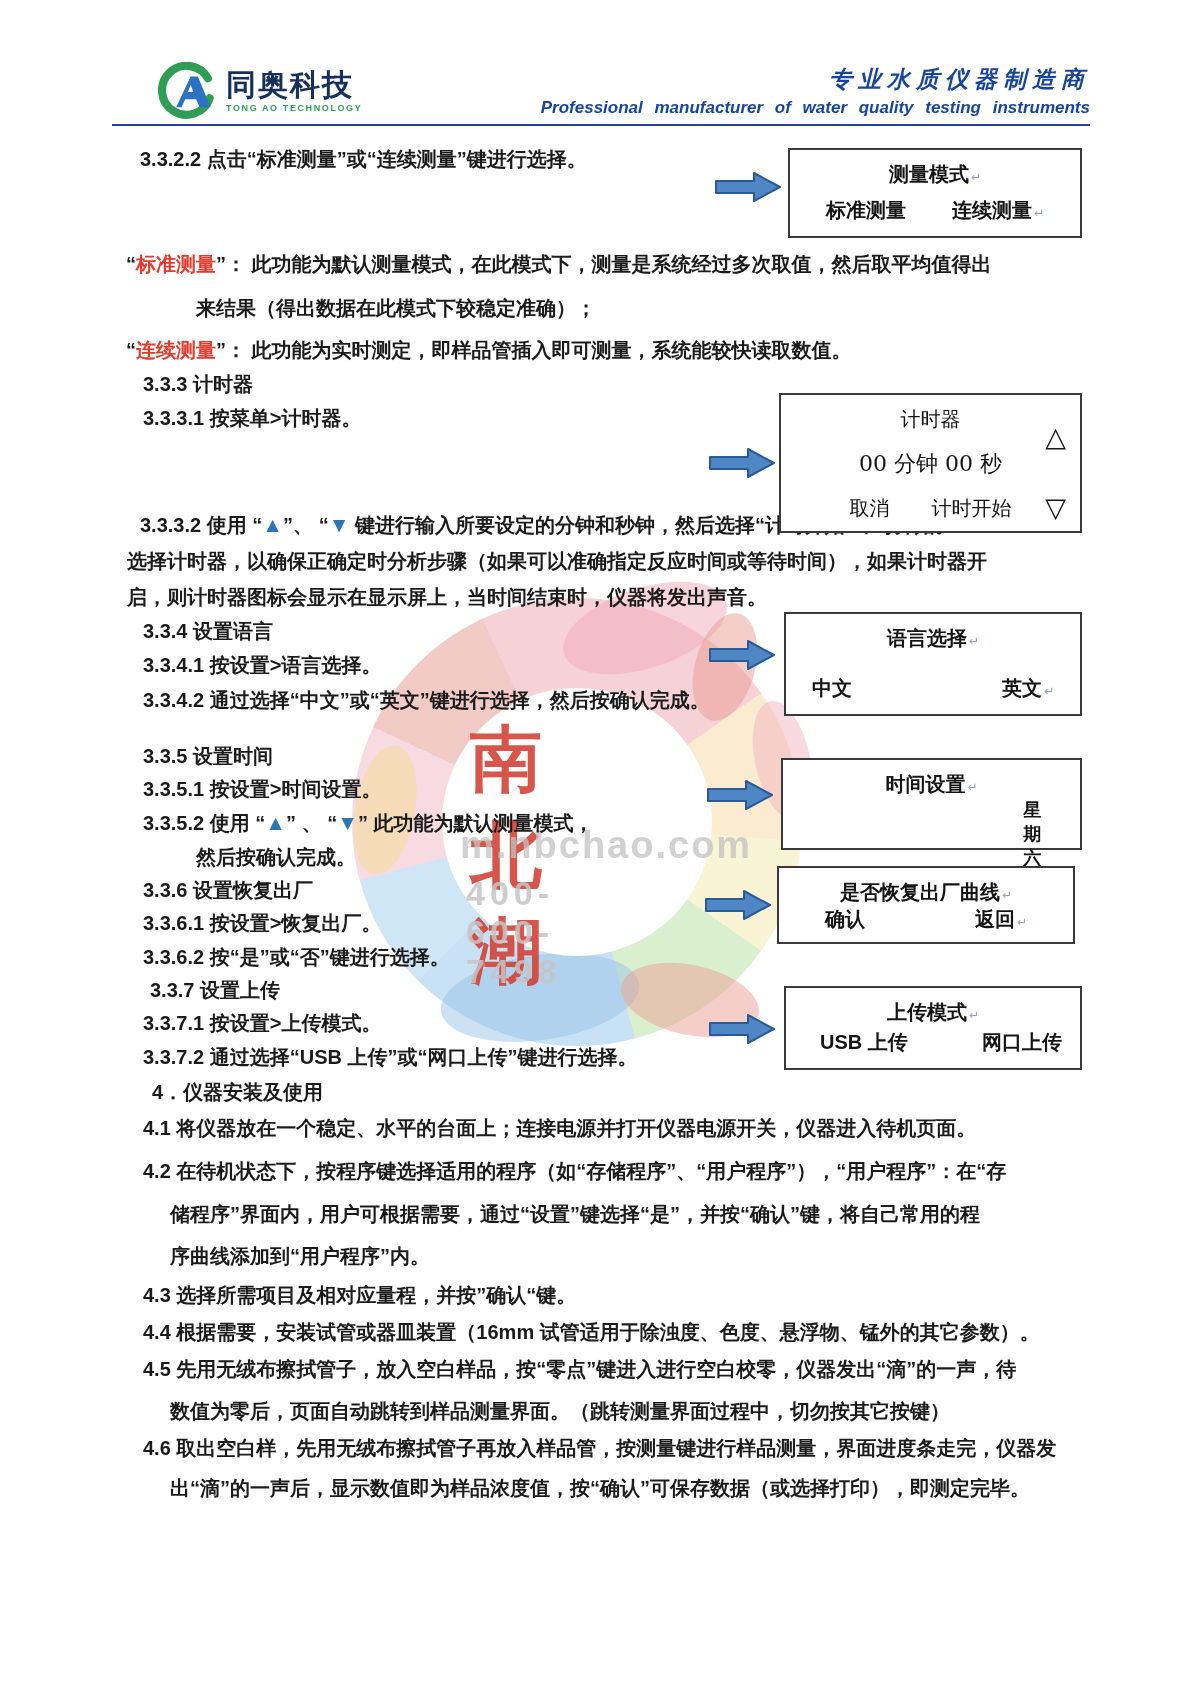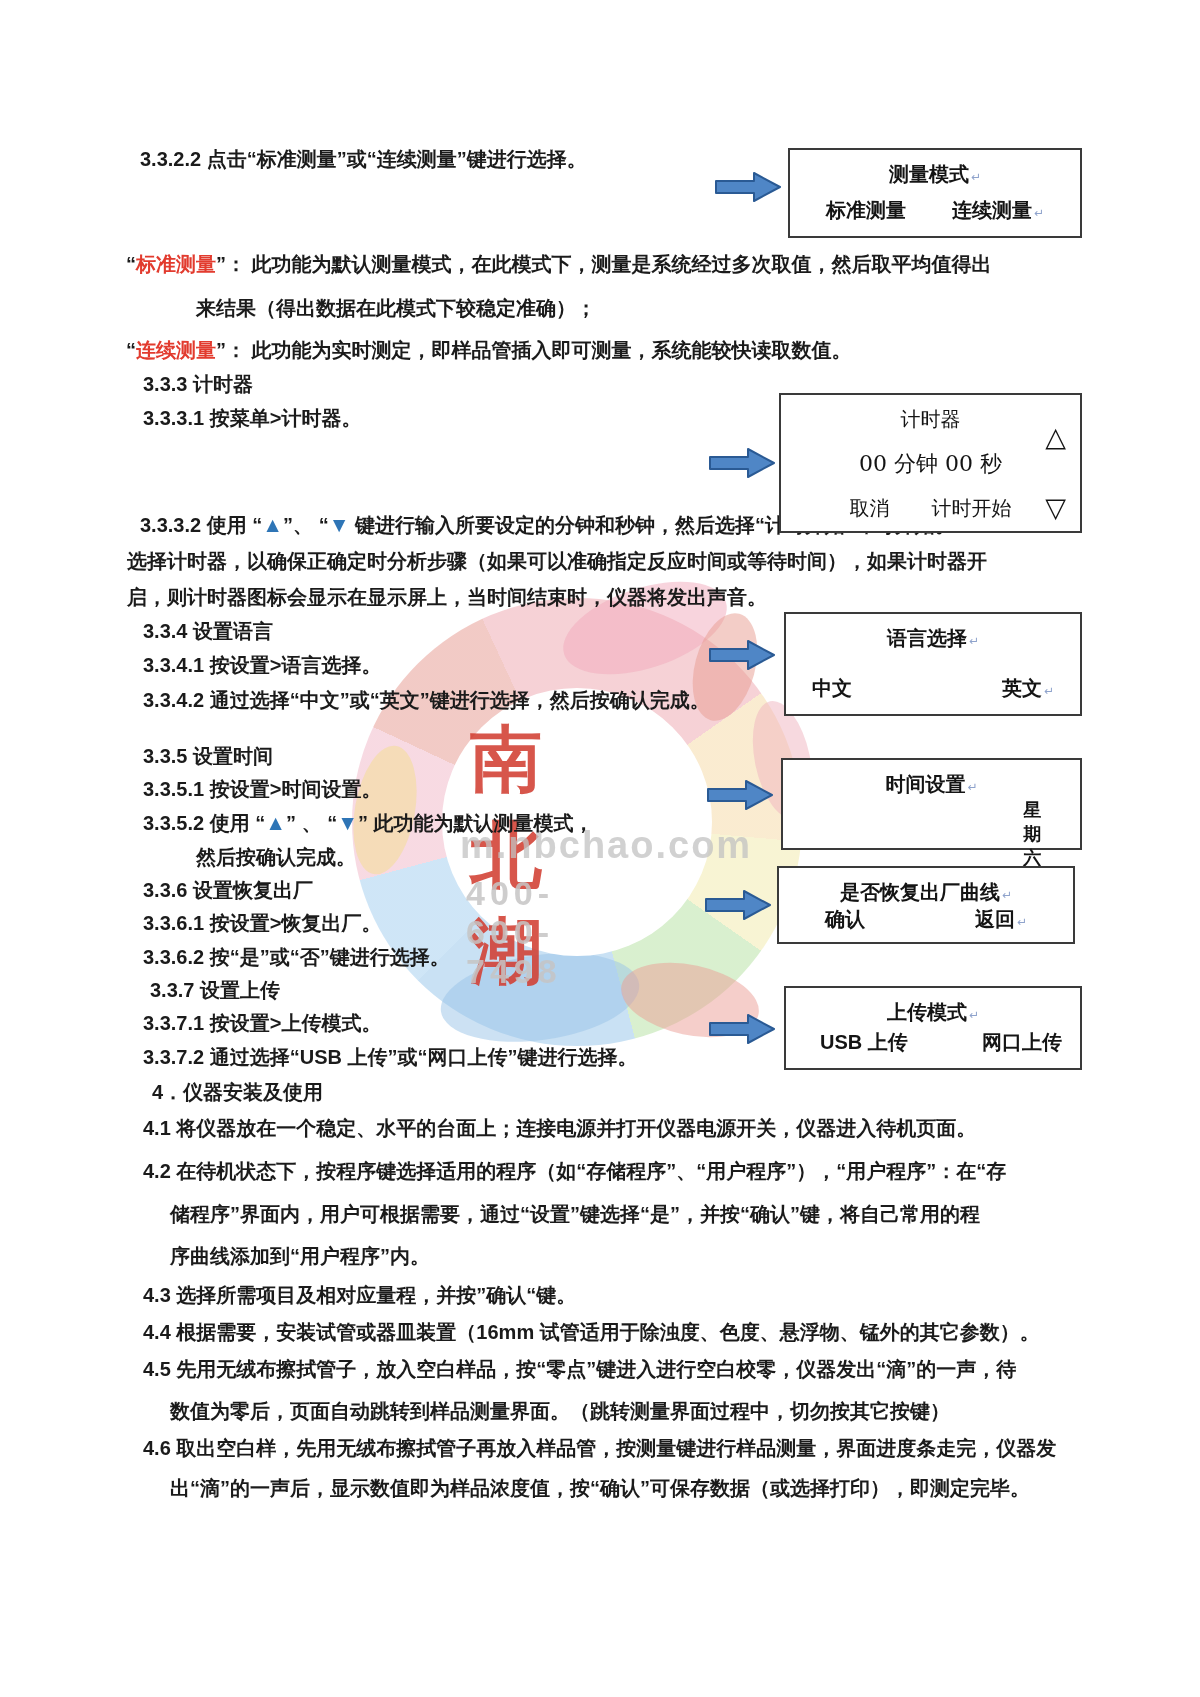--- a/index.html
+++ b/index.html
@@ -77,20 +77,36 @@
     <div class="wm-b wm-b3"></div>
     <div class="wm-b wm-b4"></div>
     <div class="wm-b wm-b5"></div>
     <div class="wm-b wm-b6"></div>
     <div class="wm-hole"></div>
     <div class="wm-title">南北潮</div>
     <div class="wm-site">m.nbchao.com</div>
     <div class="wm-phone">400-600-7498</div>
   </div>
 
+  <div class="hdr">
+    <div class="brand">
+      <svg width="58" height="58" viewBox="0 0 64 64">
+        <path d="M55 18 A27 27 0 1 0 57 40" fill="none" stroke="#2f9e54" stroke-width="9" stroke-linecap="round"></path>
+        <path d="M20 50 L36 16 L44 16 L58 50 L46 50 L42 41 L30 41 L26 50 Z M33 33 L39 33 L36 25 Z" fill="#2b72c2"></path>
+      </svg>
+      <div class="brand-text">
+        <div class="brand-cn">同奥科技</div>
+        <div class="brand-en">TONG AO TECHNOLOGY</div>
+      </div>
+    </div>
+    <div class="slogan">
+      <div class="slogan-cn">专业水质仪器制造商</div>
+      <div class="slogan-en">Professional manufacturer of water quality testing instruments</div>
+    </div>
+  </div>
 
   <div id="body-lines">
       <div class="line" style="left: 140px; top: 147px;"><span>3.3.2.2 点击“标准测量”或“连续测量”键进行选择。</span></div>
       <div class="line" style="left: 126px; top: 252px;"><span>“</span><span class="seg-red">标准测量</span><span>”： 此功能为默认测量模式，在此模式下，测量是系统经过多次取值，然后取平均值得出</span></div>
       <div class="line" style="left: 196px; top: 296px;"><span>来结果（得出数据在此模式下较稳定准确）；</span></div>
       <div class="line" style="left: 126px; top: 338px;"><span>“</span><span class="seg-red">连续测量</span><span>”： 此功能为实时测定，即样品管插入即可测量，系统能较快读取数值。</span></div>
       <div class="line" style="left: 143px; top: 372px;"><span>3.3.3 计时器</span></div>
       <div class="line" style="left: 143px; top: 406px;"><span>3.3.3.1 按菜单&gt;计时器。</span></div>
       <div class="line" style="left: 140px; top: 512px;"><span>3.3.3.2 使用 “</span><span class="seg-tri">▲</span><span>”、 “</span><span class="seg-tri">▼</span><span> 键进行输入所要设定的分钟和秒钟，然后选择“计时开始”即可开始。</span></div>
       <div class="line" style="left: 127px; top: 549px;"><span>选择计时器，以确保正确定时分析步骤（如果可以准确指定反应时间或等待时间），如果计时器开</span></div>

